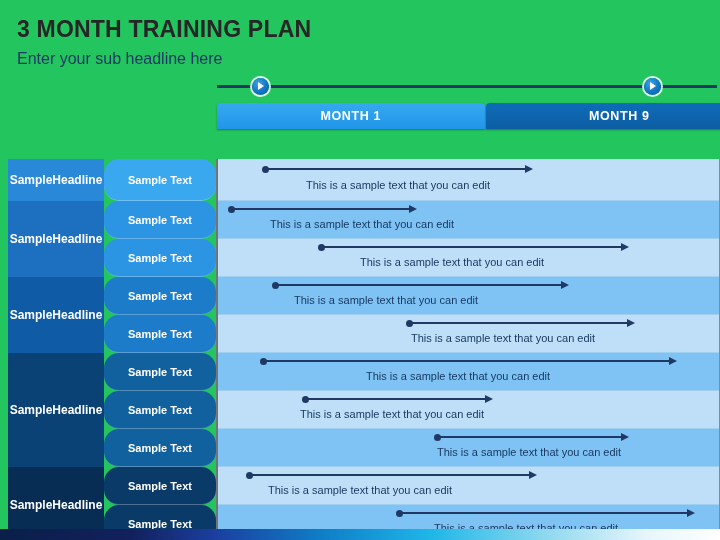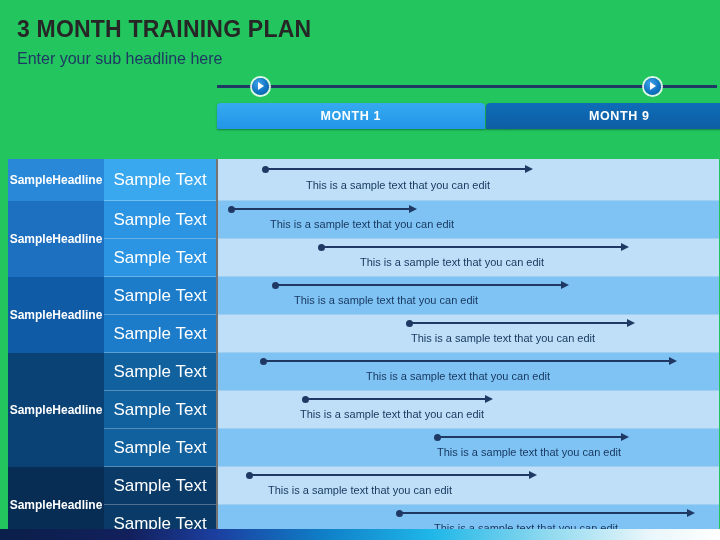--- a/index.html
+++ b/index.html
@@ -55,22 +55,22 @@
 
   .headcol{position:absolute;left:0;top:0;width:96px;height:394px;}
   .headcell{
     display:flex;align-items:center;justify-content:center;text-align:center;
     color:#ffffff;font-size:12px;font-weight:bold;line-height:15px;
     box-sizing:border-box;
   }
   .subcol{position:absolute;left:96px;top:0;width:112px;height:394px;}
   .subcell{
     display:flex;align-items:center;justify-content:center;
-    color:#ffffff;font-size:17px;font-weight:normal;
-    box-sizing:border-box;border-bottom:1px solid rgba(255,255,255,.28);
+    color:#ffffff;font-size:11px;font-weight:bold;
+    box-sizing:border-box;border-bottom:1px solid rgba(255,255,255,.28);border-radius:15px;
   }
   .subcell:last-child{border-bottom:none;}
 
   .track{position:absolute;left:208px;top:0;width:501px;height:394px;
          border-left:2px solid #737373;}
   .trow{position:relative;box-sizing:border-box;border-bottom:1px solid #9fd0f2;}
   .trow:last-child{border-bottom:none;}
   .tlabel{
     position:absolute;font-size:11px;color:#17375e;white-space:nowrap;
   }

